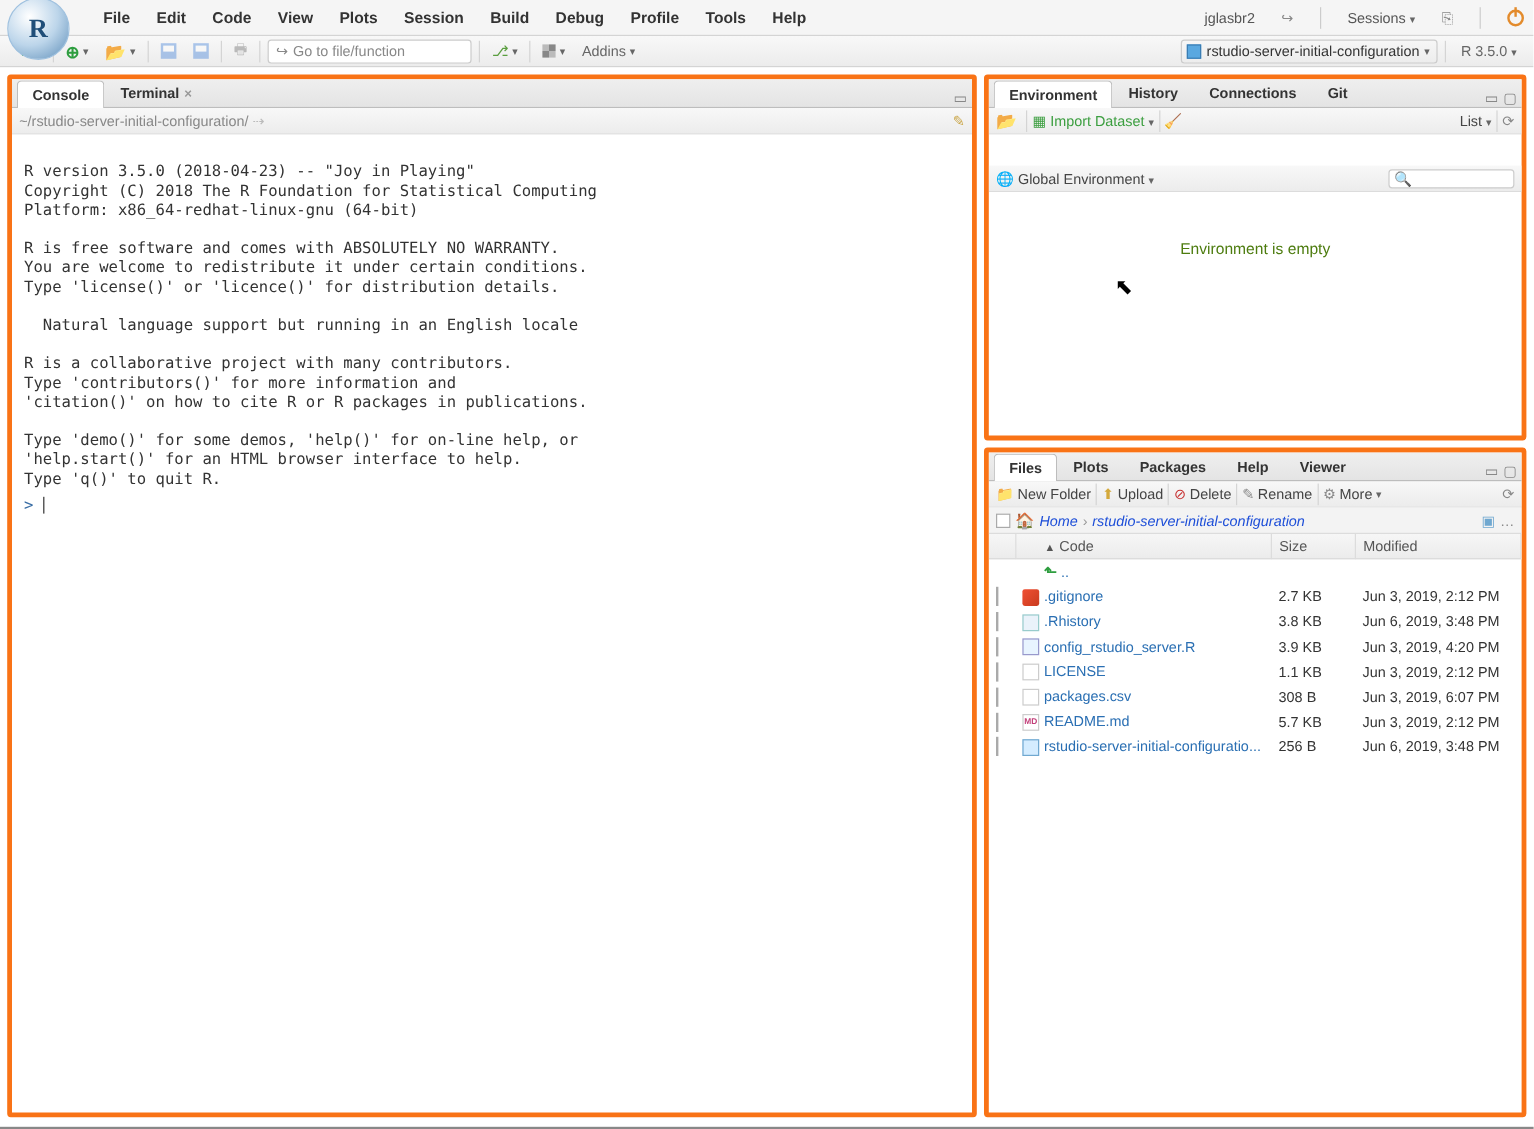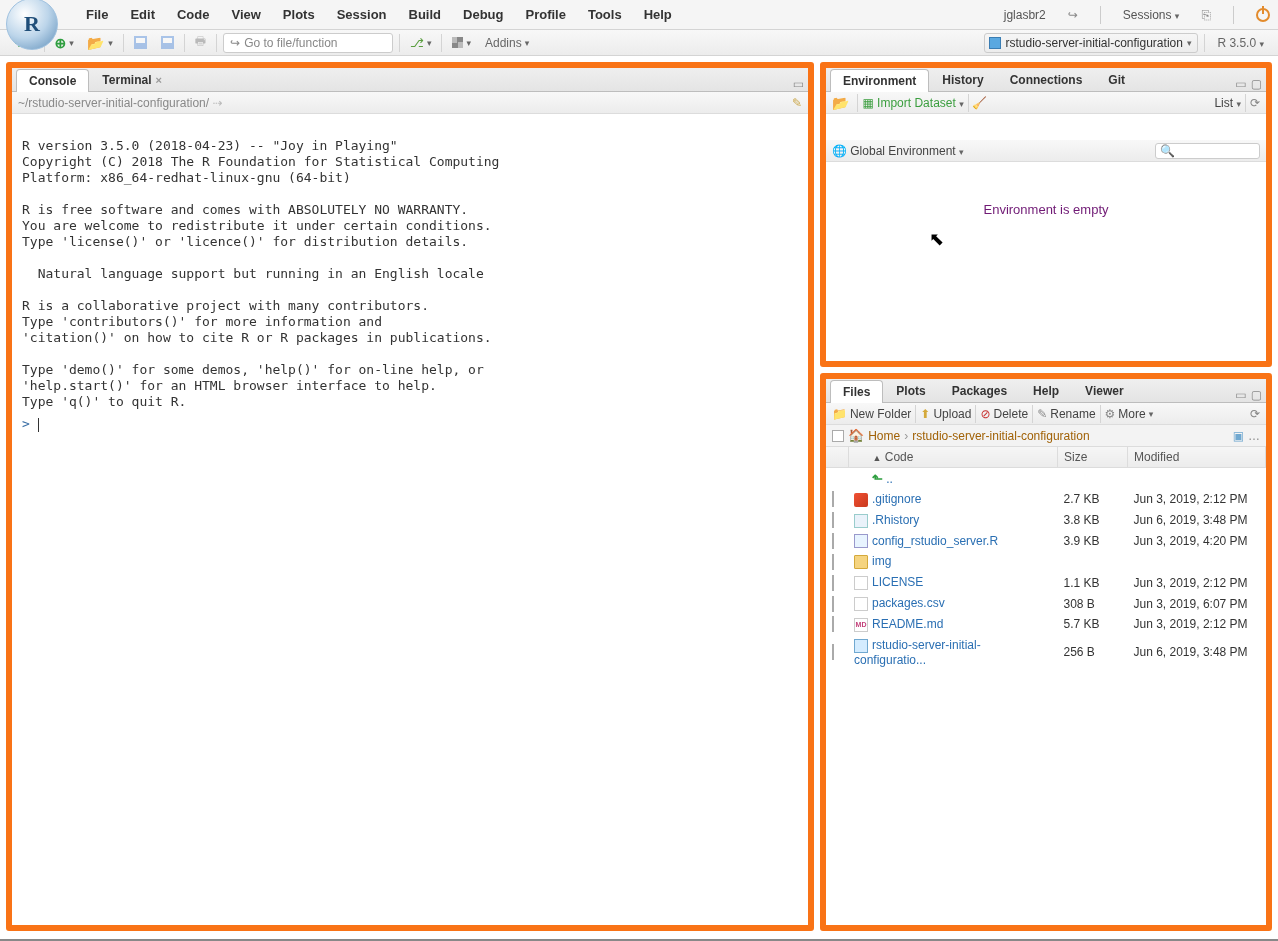--- a/index.html
+++ b/index.html
@@ -27,44 +27,44 @@
   .proj-chip { background: linear-gradient(#f6f6f6,#ededed); border:1px solid #ccc; border-radius:3px; padding:2px 6px 2px 4px; display:flex; align-items:center; gap:4px; font-size:12px;}
   .proj-chip .cube { width:12px;height:12px;background:#5aa8e0;border:1px solid #3a7db3; }
   .rver { color:#666; padding:2px 6px;}
 
   
   .workspace { display:flex; height: calc(941px - 30px - 26px - 4px); }
   .left-col { flex: 1 1 0; min-width:0; padding: 6px 4px 6px 6px; display:flex; flex-direction:column;}
   .right-col { width: 460px; padding: 6px 6px 6px 2px; display:flex; flex-direction:column; gap:6px;}
 
   
-  .pane { background:#fff; border:6px solid #f97316; border-radius:3px; display:flex; flex-direction:column; overflow:hidden;}
+  .pane { background:#fff; border:4px solid #f97316; border-radius:3px; display:flex; flex-direction:column; overflow:hidden;}
   .tabs { display:flex; align-items:flex-end; background:linear-gradient(#efefef,#e4e4e4); border-bottom:1px solid #bdbdbd; padding:0 4px; height:24px; position:relative;}
   .tab { padding:4px 12px; font-weight:700; font-size:12px; color:#333; border:1px solid transparent; border-bottom:none; cursor:default; border-top-left-radius:4px; border-top-right-radius:4px;}
   .tab.active { background:#fff; border-color:#bdbdbd; position:relative; top:1px;}
   .tab .close { margin-left:4px; color:#999; font-size:11px;}
   .tabs .winicons { margin-left:auto; display:flex; gap:4px; align-items:center; color:#888;}
   .pane-toolbar { height:22px; background:linear-gradient(#f8f8f8,#ececec); border-bottom:1px solid #dcdcdc; display:flex; align-items:center; padding:0 6px; gap:4px; font-size:12px; color:#444;}
   .pane-toolbar .spacer { flex:1; }
   .pane-body { flex:1; overflow:auto; }
 
   
   .console-path { font-size:12px; color:#888; }
   .console-text { font-family: "DejaVu Sans Mono","Menlo","Consolas",monospace; font-size:13px; line-height:16px; padding:8px 6px 6px 10px; white-space:pre; color:#333;}
   .prompt { color:#3a6ea5; }
   .cursor { display:inline-block; width:1px; height:14px; background:#333; vertical-align:middle;}
 
   
-  .env-empty { color:#701a75; text-align:center; padding-top:40px; font-size:13px;}
+  .env-empty { color:#4d7c0f; text-align:center; padding-top:40px; font-size:13px;}
   .search-box { border:1px solid #ccc; border-radius:3px; background:#fff; width:105px; height:16px; display:flex; align-items:center; padding:0 4px;}
 
   
   .files-toolbar span { display:inline-flex; align-items:center; gap:3px;}
   .breadcrumb { display:flex; align-items:center; gap:4px; padding:3px 6px; border-bottom:1px solid #dcdcdc; background:#f3f3f3; font-size:12px;}
-  .breadcrumb a { color:#a16207; text-decoration:none; }
+  .breadcrumb a { color:#1d4ed8; text-decoration:none;font-style:italic; }
   .breadcrumb .chev { color:#999; }
   table.files { width:100%; border-collapse:collapse; font-size:12px;}
   table.files th { text-align:left; font-weight:normal; color:#555; background:linear-gradient(#f6f6f6,#ececec); border-bottom:1px solid #dcdcdc; padding:3px 6px; border-right:1px solid #dcdcdc;}
   table.files th.name { padding-left:24px;}
   table.files td { padding:3px 6px; vertical-align:middle; }
   .file-link { color:#2a6fb3; text-decoration:none;}
   .fld-link { color:#2a6fb3; text-decoration:none;}
   .file-icon { width:14px; height:14px; display:inline-block; vertical-align:middle; margin-right:4px;}
   .ic-git { background:linear-gradient(135deg,#f05033,#c93a1e); border-radius:2px;}
   .ic-r { background:#eaf2fa; border:1px solid #9cc;}
@@ -330,26 +330,20 @@
                 <td>Jun 6, 2019, 3:48 PM</td>
               </tr>
               <tr class="filerow">
                 <td><span class="checkbox"></span></td>
                 <td><span class="file-icon ic-rfile"></span><a href="#" class="file-link">config_rstudio_server.R</a></td>
                 <td>3.9 KB</td>
                 <td>Jun 3, 2019, 4:20 PM</td>
               </tr>
               <tr class="filerow">
                 <td><span class="checkbox"></span></td>
-                <td><span class="file-icon ic-folder"></span><a href="#" class="fld-link">img</a></td>
-                <td></td>
-                <td></td>
-              </tr>
-              <tr class="filerow">
-                <td><span class="checkbox"></span></td>
                 <td><span class="file-icon ic-txt"></span><a href="#" class="file-link">LICENSE</a></td>
                 <td>1.1 KB</td>
                 <td>Jun 3, 2019, 2:12 PM</td>
               </tr>
               <tr class="filerow">
                 <td><span class="checkbox"></span></td>
                 <td><span class="file-icon ic-csv"></span><a href="#" class="file-link">packages.csv</a></td>
                 <td>308 B</td>
                 <td>Jun 3, 2019, 6:07 PM</td>
               </tr>

